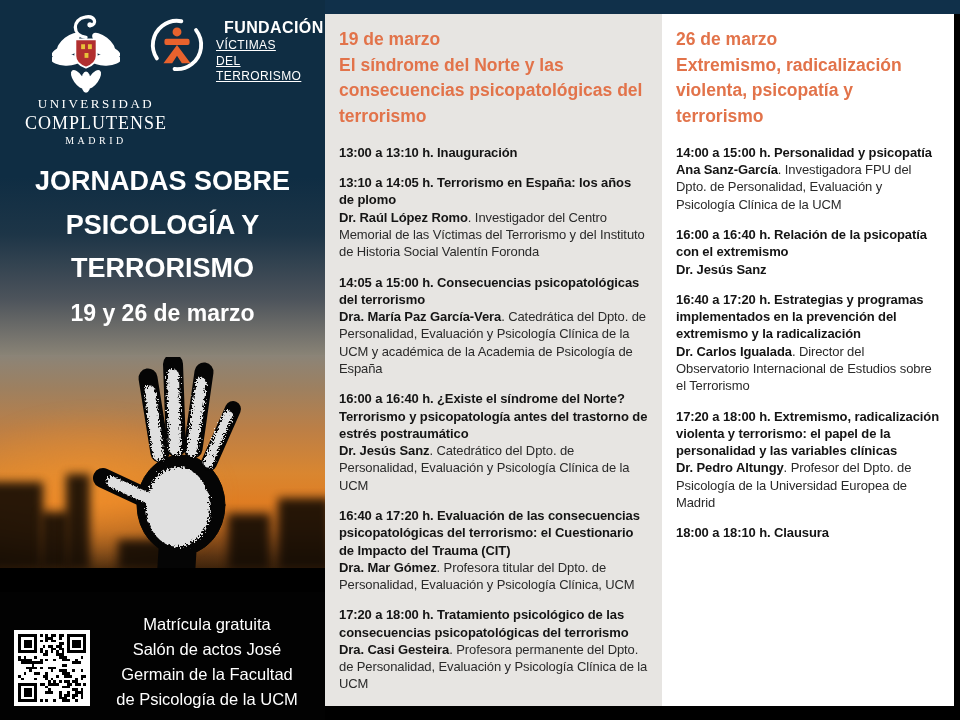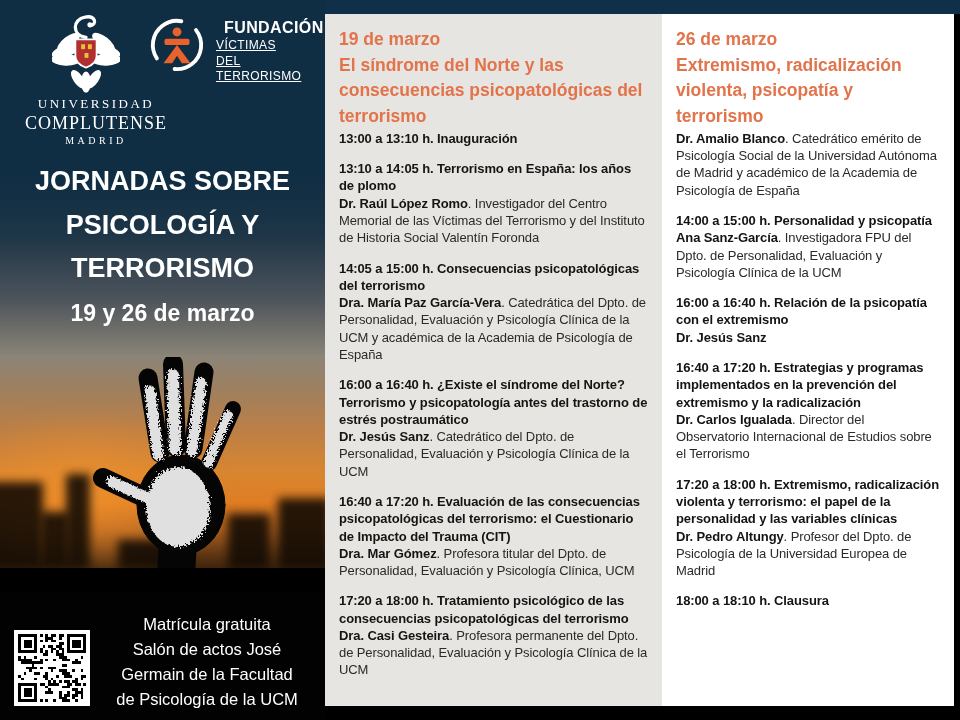--- a/index.html
+++ b/index.html
@@ -40,21 +40,21 @@
   .footer{position:absolute;left:0;top:592px;width:325px;height:128px;background:#020202;}
   .qr{position:absolute;left:14px;top:38px;width:76px;height:76px;}
   .footer-text{position:absolute;left:96px;top:20px;width:222px;text-align:center;color:#fff;
                font-size:16.5px;line-height:1.52;white-space:pre-line;}
   
   .col{position:absolute;top:14px;height:692px;box-sizing:border-box;padding:13px 14px;
        color:#1d1d1d;font-size:13px;line-height:1.33;letter-spacing:-.1px;overflow:hidden;}
   .col-mid{left:325px;width:337px;background:#e7e5e2;}
   .col-right{left:662px;width:292px;background:#ffffff;}
   .col-head{color:#e2734a;font-weight:bold;font-size:17.5px;line-height:1.47;letter-spacing:0;
-            }
+            margin-bottom:14px;}
   .item{margin-bottom:13px;}
   .tt{font-weight:bold;color:#141414;}
   .sp{color:#2a2a2a;}
   .sp strong{color:#141414;}
 </style>
 </head>
 <body>
 
 <div id="poster">
 
@@ -449,21 +449,20 @@
       </div>
   </div>
 
   <div class="col col-right">
     <div class="col-head">
       <div>26 de marzo</div>
       <div>Extremismo, radicalización violenta, psicopatía y terrorismo</div>
     </div>
     <div class="items">
         <div class="item">
-          <div class="sp"><strong>Dr. Amalio Blanco</strong>. Catedrático emérito de Psicología Social de la Universidad Autónoma de Madrid y académico de la Academia de Psicología de España</div>
         </div>
         <div class="item">
           <div class="tt">14:00 a 15:00 h. Personalidad y psicopatía</div>
           <div class="sp"><strong>Ana Sanz-García</strong>. Investigadora FPU del Dpto. de Personalidad, Evaluación y Psicología Clínica de la UCM</div>
         </div>
         <div class="item">
           <div class="tt">16:00 a 16:40 h. Relación de la psicopatía con el extremismo</div>
           <div class="sp"><strong>Dr. Jesús Sanz</strong></div>
         </div>
         <div class="item">

